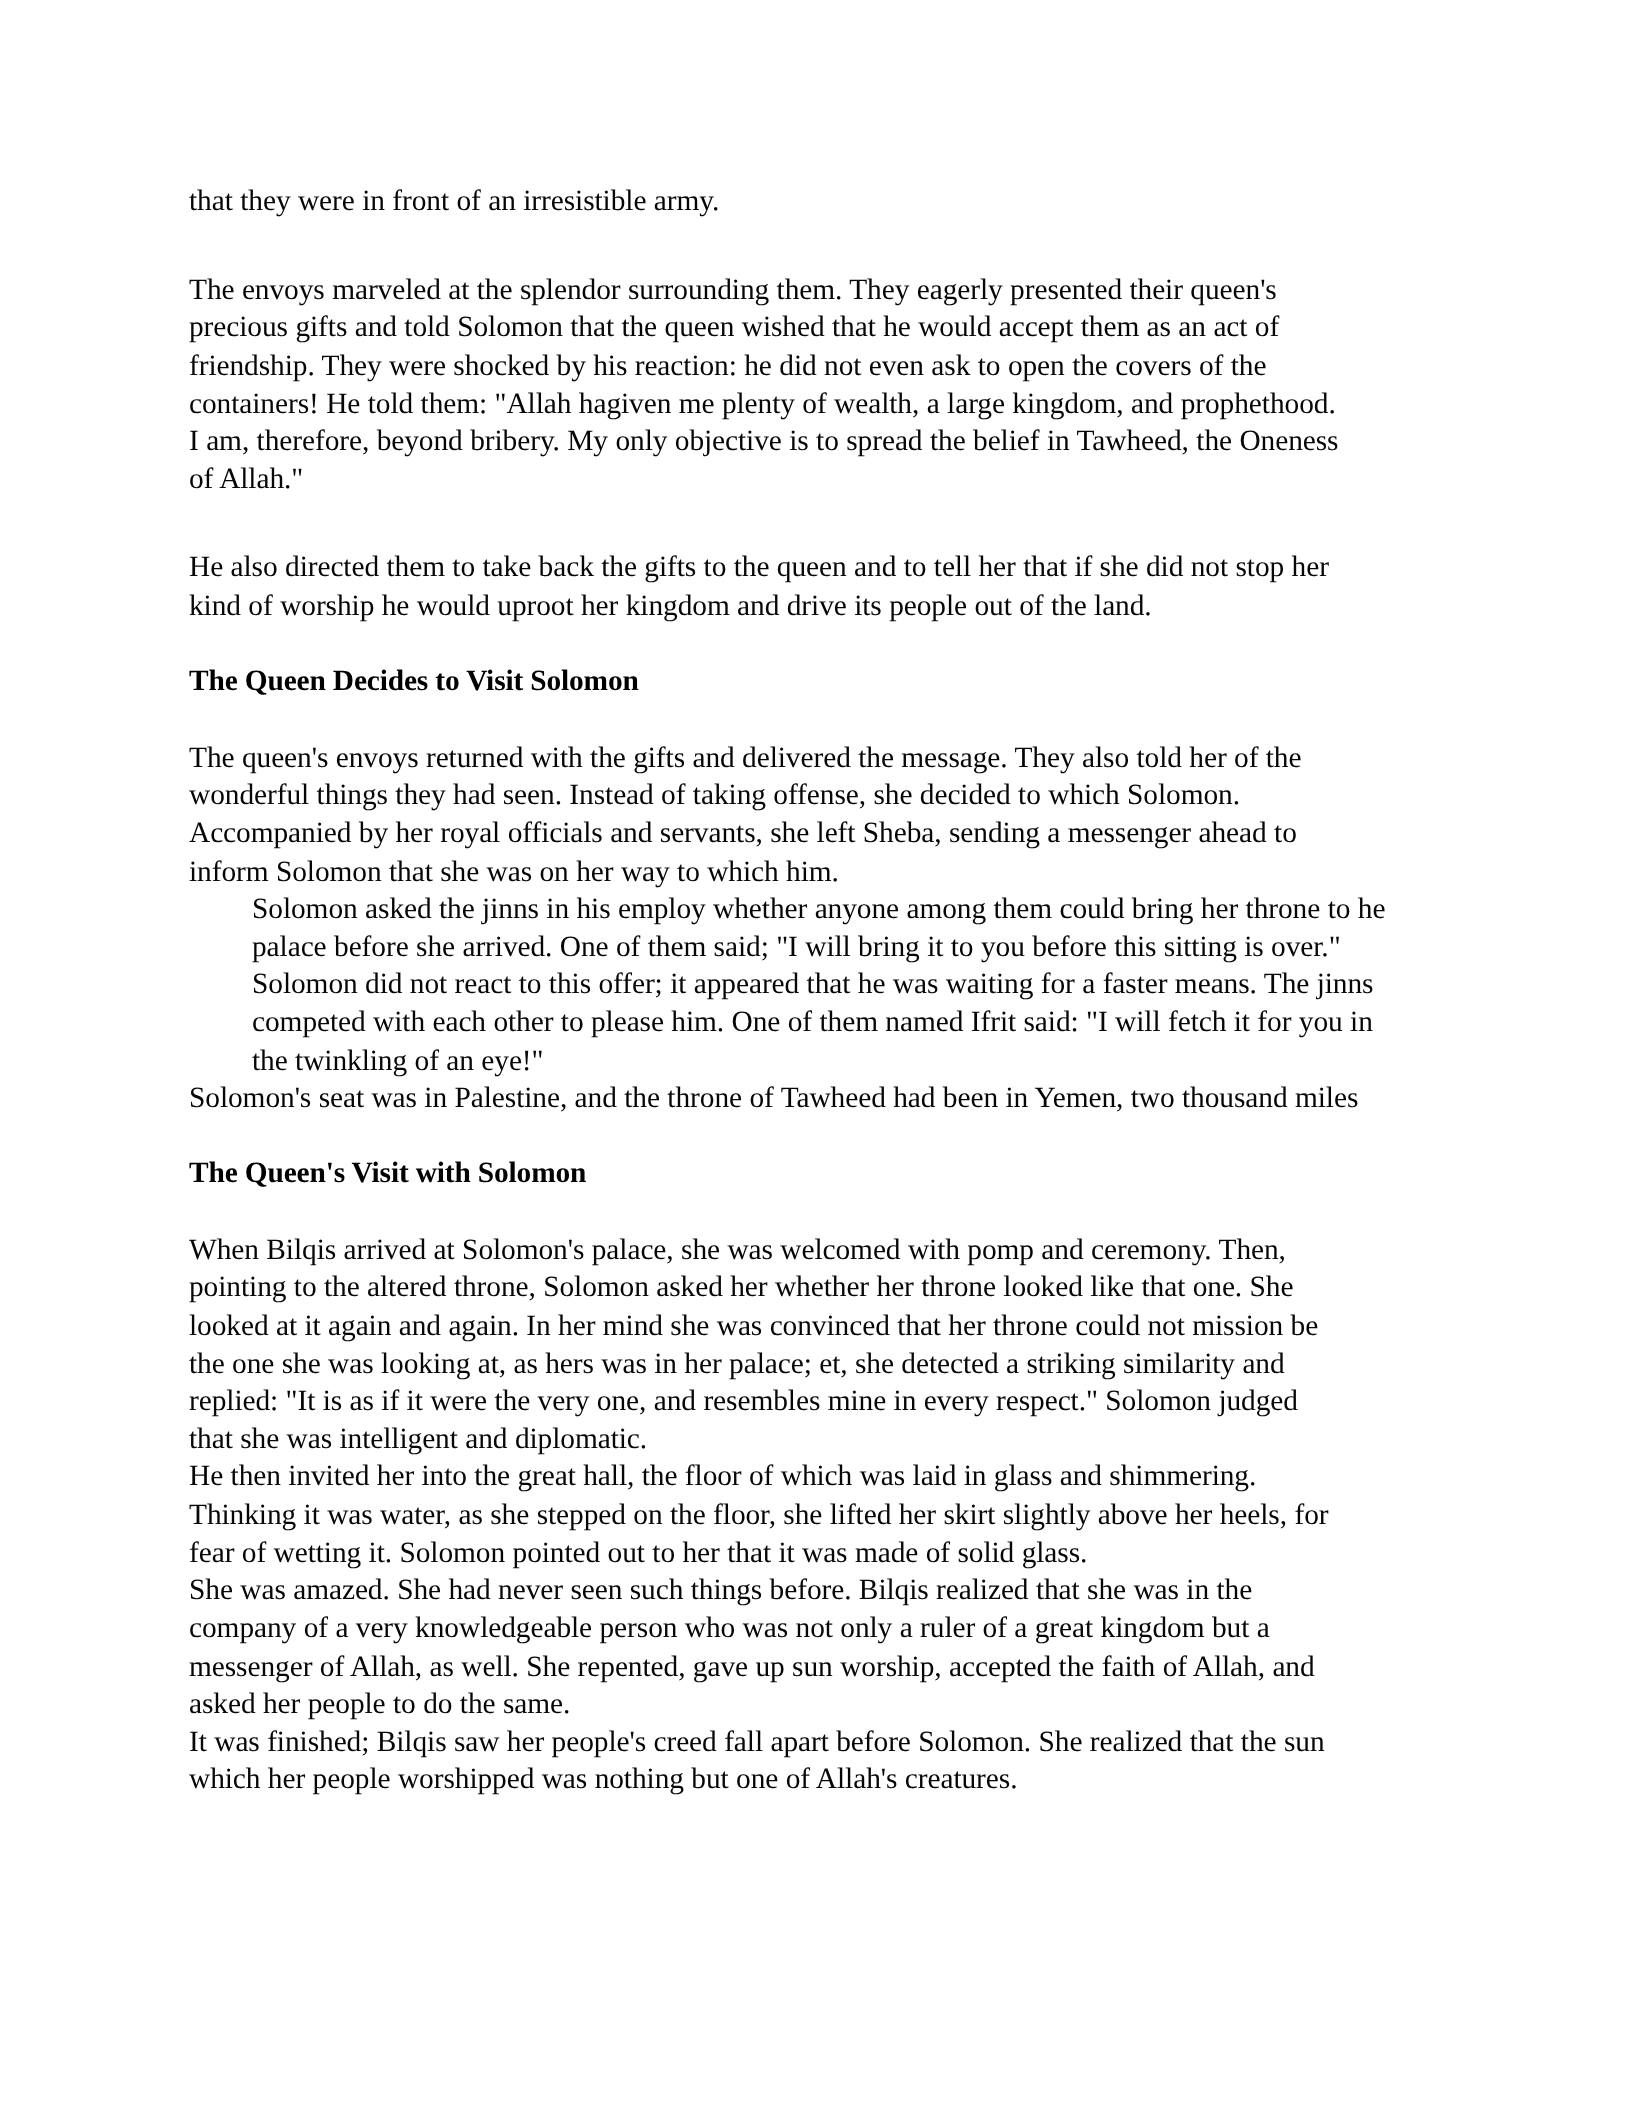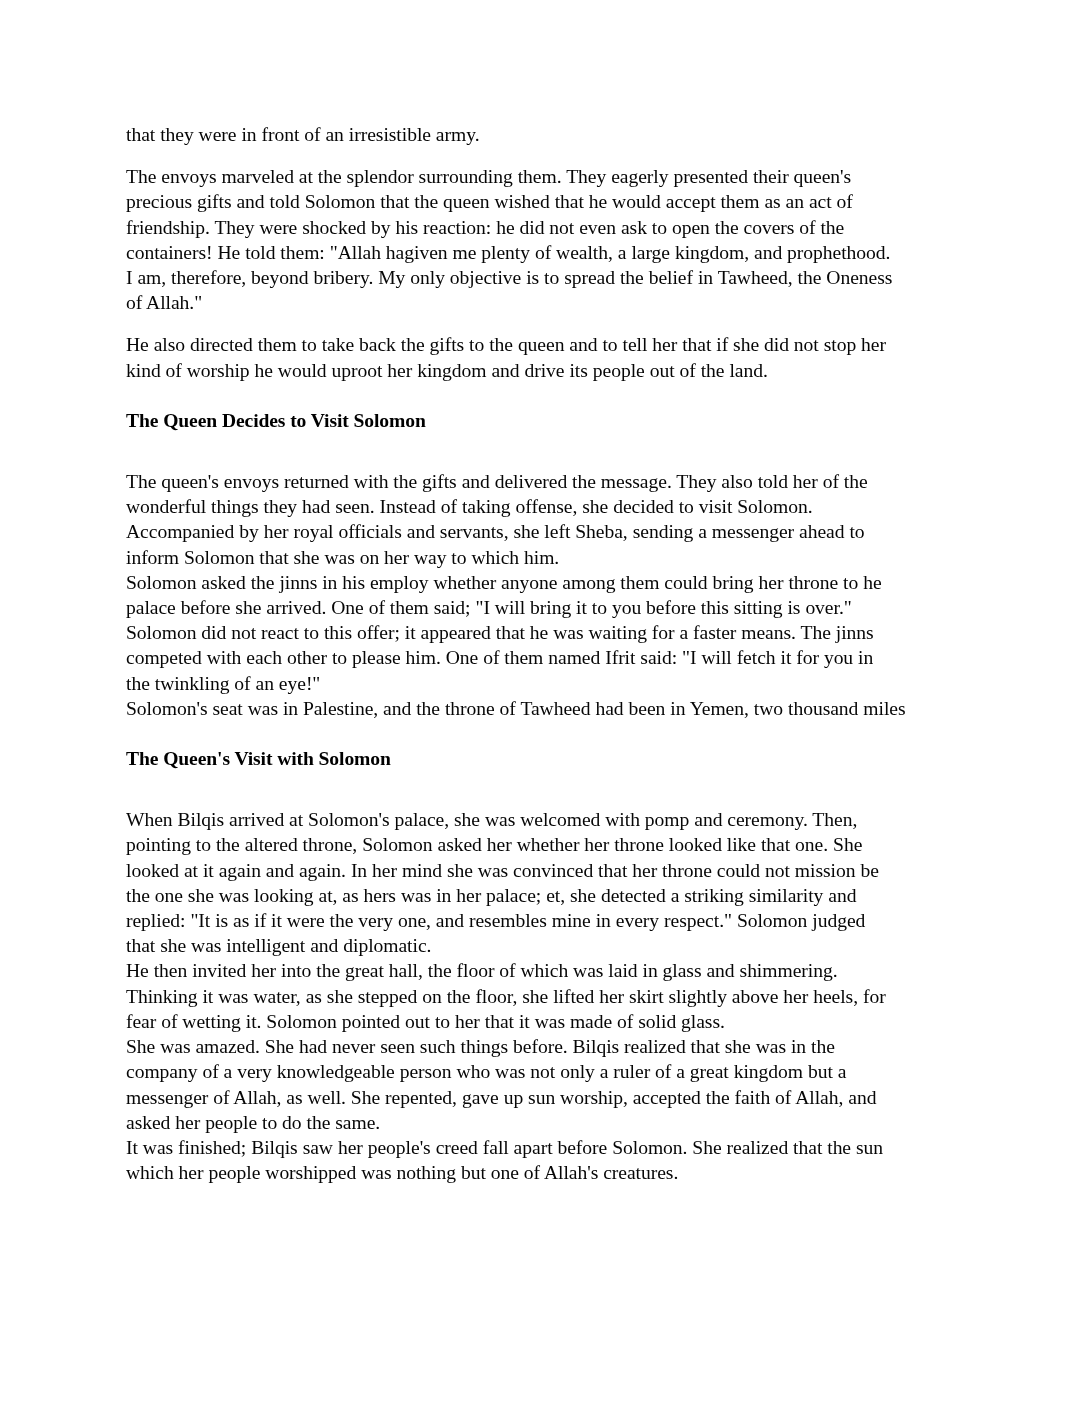--- a/index.html
+++ b/index.html
@@ -37,39 +37,39 @@
     font-size: 19.6px;
     line-height: 25.2px;
     color: #060606;
     margin: 0 0 0 0;
     text-align: left;
     letter-spacing: -0.05px;
     word-spacing: 0.1px;
   }
 
   .para + .para {
-    margin-top: 17px;
+    margin-top: 34px;
   }
 
   
   .para.tight {
     margin-top: 0;
   }
 
   .heading {
     font-size: 19.6px;
     line-height: 25.2px;
     font-weight: bold;
     color: #000000;
     margin: 25px 0 0 0;
     letter-spacing: -0.1px;
   }
 
   .heading + .para {
-    margin-top: 36px;
+    margin-top: 26px;
   }
 
   .line {
     display: block;
     white-space: pre-wrap;
   }
 </style>
 </head>
 <body style="background: rgb(255, 255, 255);">
 
@@ -88,25 +88,25 @@
       </div>
       <div class="para" style="color: rgb(6, 6, 6);">
         <span class="line">He also directed them to take back the gifts to the queen and to tell her that if she did not stop her</span>
         <span class="line">kind of worship he would uproot her kingdom and drive its people out of the land.</span>
       </div>
       <div class="heading">
         <span class="line">The Queen Decides to Visit Solomon</span>
       </div>
       <div class="para" style="color: rgb(6, 6, 6);">
         <span class="line">The queen's envoys returned with the gifts and delivered the message. They also told her of the</span>
-        <span class="line">wonderful things they had seen. Instead of taking offense, she decided to visit Solomon.</span>
+        <span class="line">wonderful things they had seen. Instead of taking offense, she decided to which Solomon.</span>
         <span class="line">Accompanied by her royal officials and servants, she left Sheba, sending a messenger ahead to</span>
         <span class="line">inform Solomon that she was on her way to which him.</span>
       </div>
-      <div class="para tight" style="color: rgb(6, 6, 6);">
+      <div class="para tight" style="color: rgb(6, 6, 6); margin-left: 42px;">
         <span class="line">Solomon asked the jinns in his employ whether anyone among them could bring her throne to he</span>
         <span class="line">palace before she arrived. One of them said; "I will bring it to you before this sitting is over."</span>
         <span class="line">Solomon did not react to this offer; it appeared that he was waiting for a faster means. The jinns</span>
         <span class="line">competed with each other to please him. One of them named Ifrit said: "I will fetch it for you in</span>
         <span class="line">the twinkling of an eye!"</span>
       </div>
       <div class="para tight" style="color: rgb(6, 6, 6);">
         <span class="line">Solomon's seat was in Palestine, and the throne of Tawheed had been in Yemen, two thousand miles</span>
       </div>
       <div class="heading">

